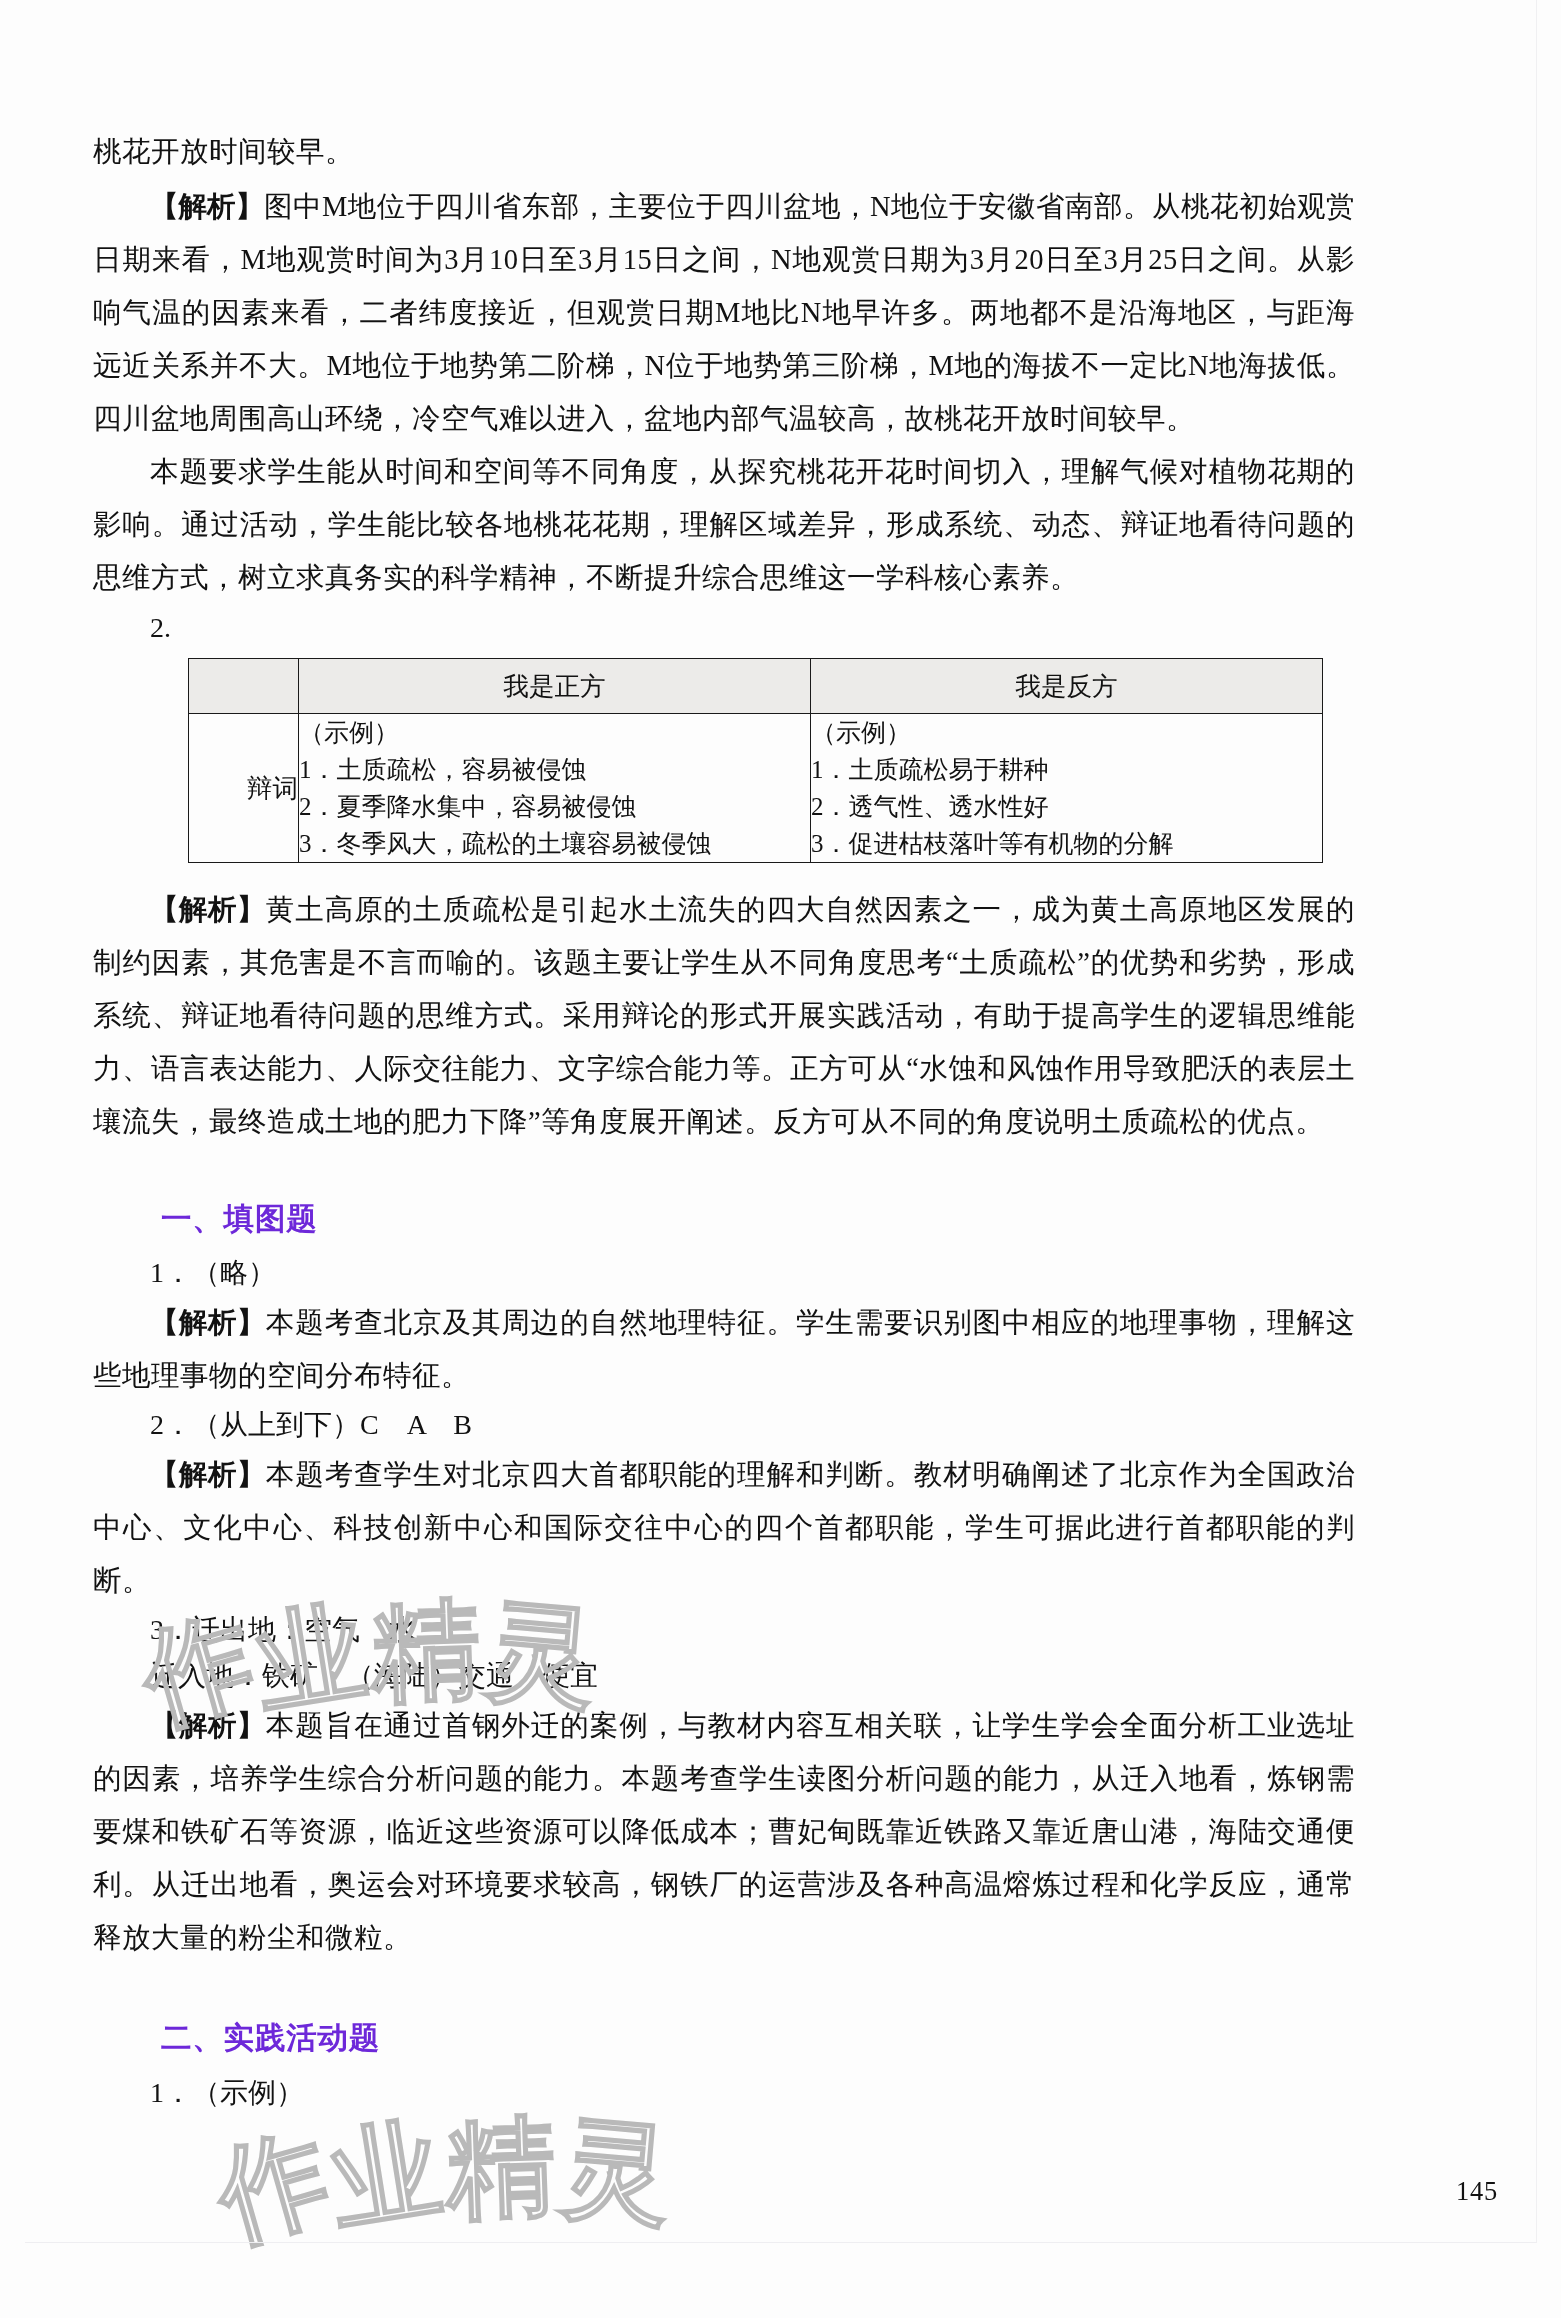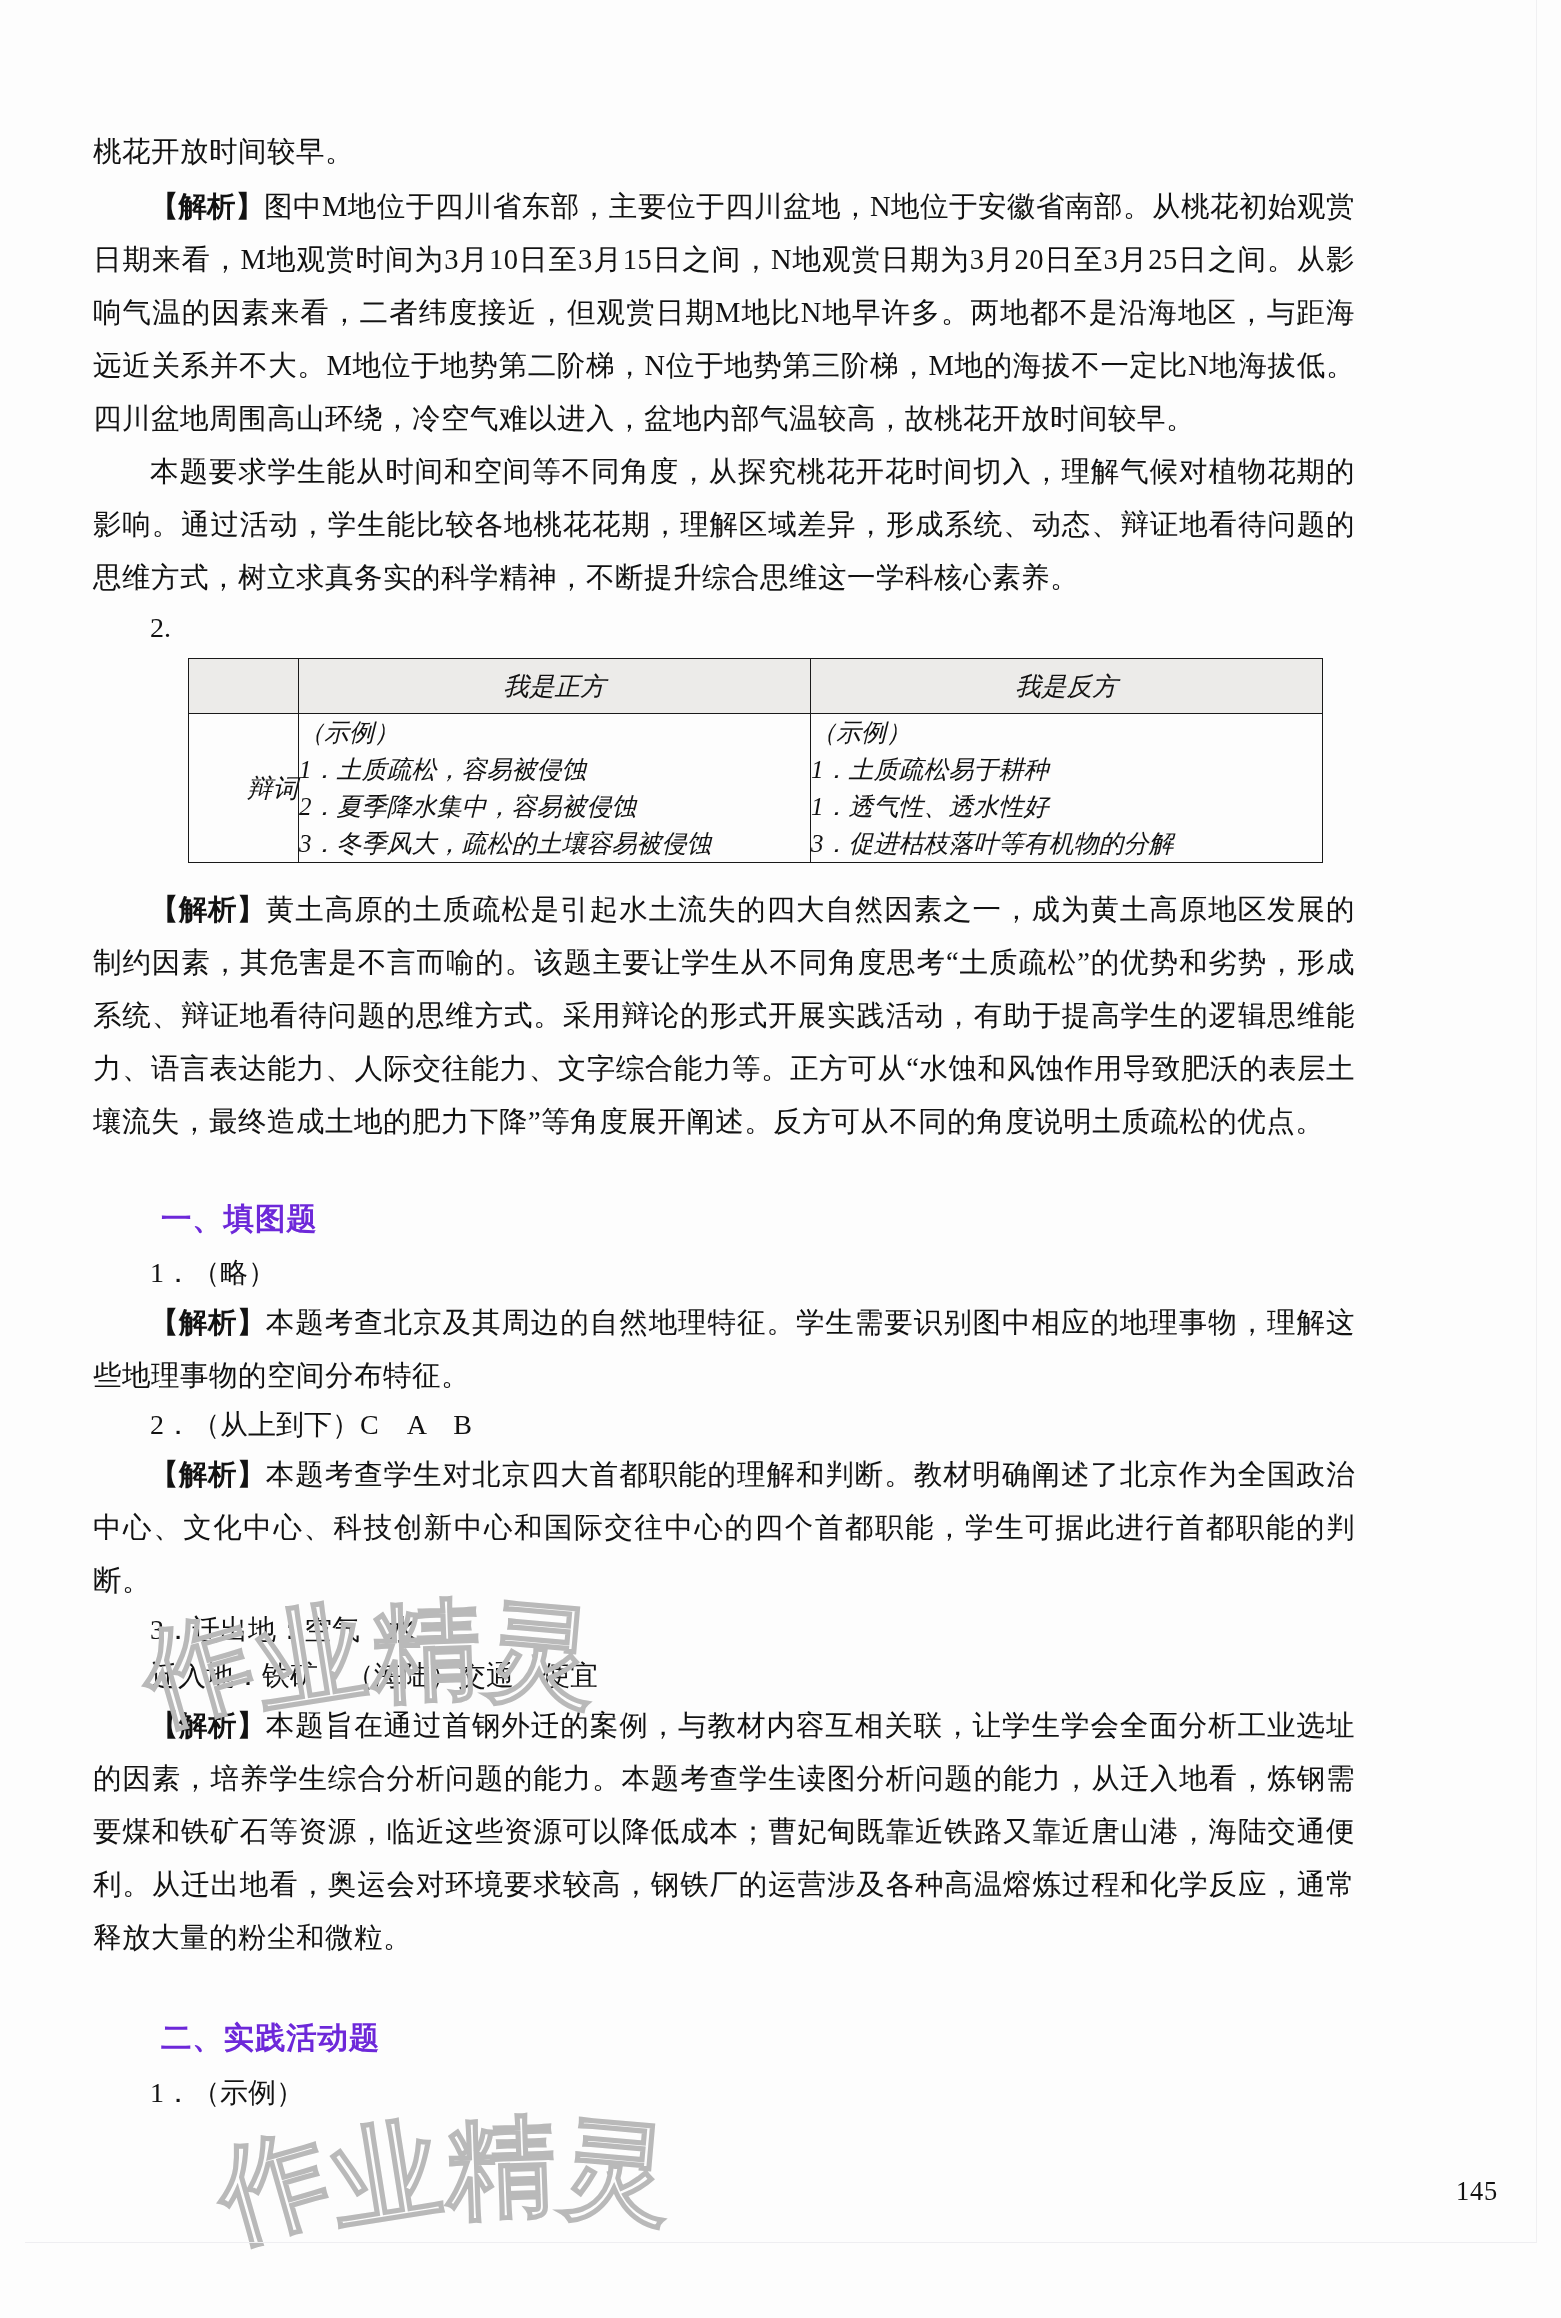--- a/index.html
+++ b/index.html
@@ -61,21 +61,20 @@
     color: #121212;
     text-indent: 57px;
     margin: 0;
   }
 
   
   .tbl-wrap {
     margin-top: 6.6px;
     margin-left: 95px;
     width: 1133px;
-    font-style: italic;
   }
   table.debate {
     border-collapse: collapse;
     width: 100%;
     table-layout: fixed;
   }
   table.debate td, table.debate th {
     border: 1.3px solid #1a1a1a;
     padding: 0;
     color: #121212;
@@ -204,21 +203,21 @@
             <td class="rowlabel">辩词</td>
             <td class="cell">
               <div class="ln">（示例）</div>
               <div class="ln">1．土质疏松，容易被侵蚀</div>
               <div class="ln">2．夏季降水集中，容易被侵蚀</div>
               <div class="ln">3．冬季风大，疏松的土壤容易被侵蚀</div>
             </td>
             <td class="cell">
               <div class="ln">（示例）</div>
               <div class="ln">1．土质疏松易于耕种</div>
-              <div class="ln">1．透气性、透水性好</div>
+              <div class="ln">2．透气性、透水性好</div>
               <div class="ln">3．促进枯枝落叶等有机物的分解</div>
             </td>
           </tr>
         </tbody>
       </table>
     </div>
 
     <p class="para indent" style="margin-top:20px;"><span class="tag">【解析】</span><span>黄土高原的土质疏松是引起水土流失的四大自然因素之一，成为黄土高原地区发展的制约因素，其危害是不言而喻的。该题主要让学生从不同角度思考“土质疏松”的优势和劣势，形成系统、辩证地看待问题的思维方式。采用辩论的形式开展实践活动，有助于提高学生的逻辑思维能力、语言表达能力、人际交往能力、文字综合能力等。正方可从“水蚀和风蚀作用导致肥沃的表层土壤流失，最终造成土地的肥力下降”等角度展开阐述。反方可从不同的角度说明土质疏松的优点。</span></p>
 
 

